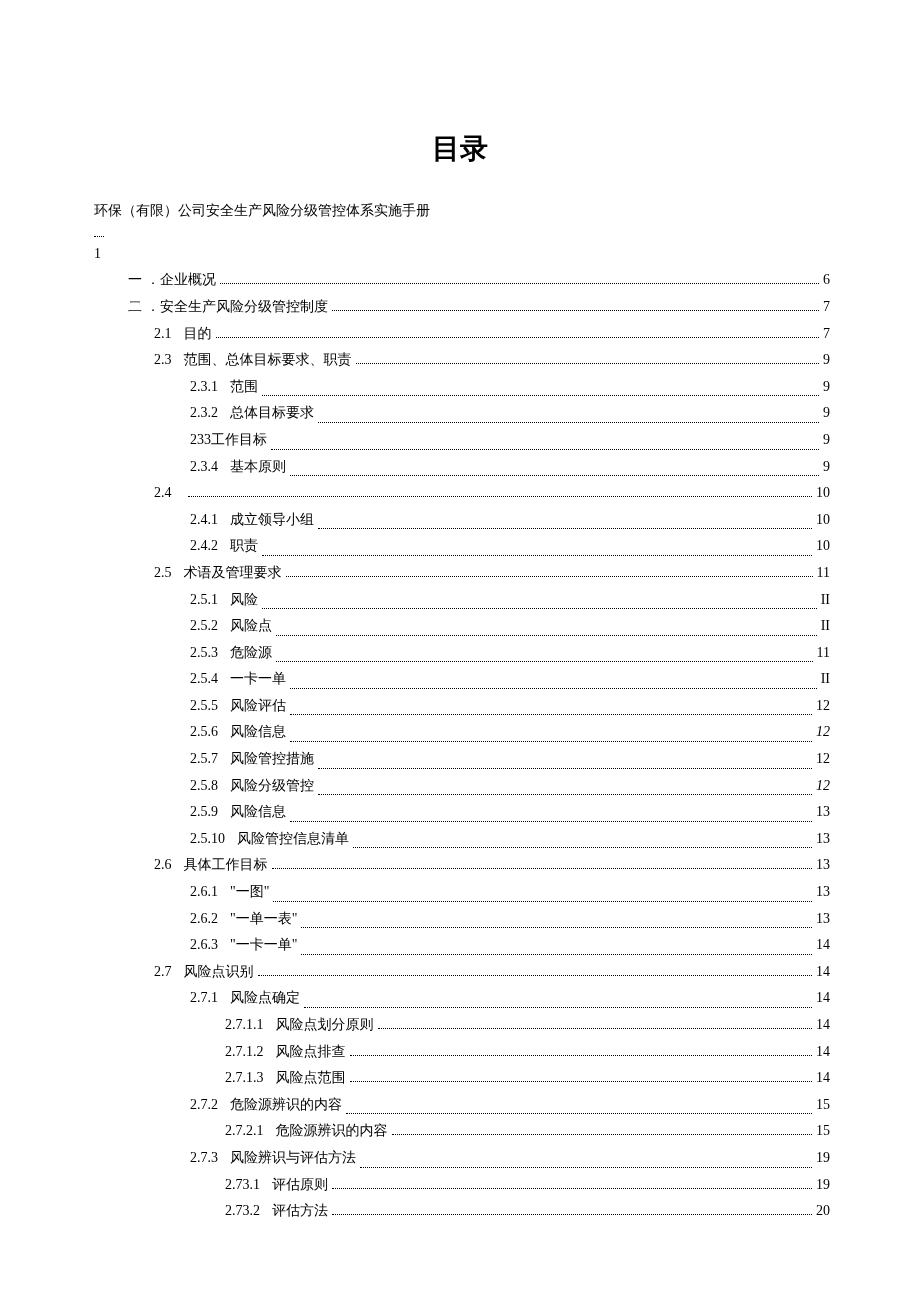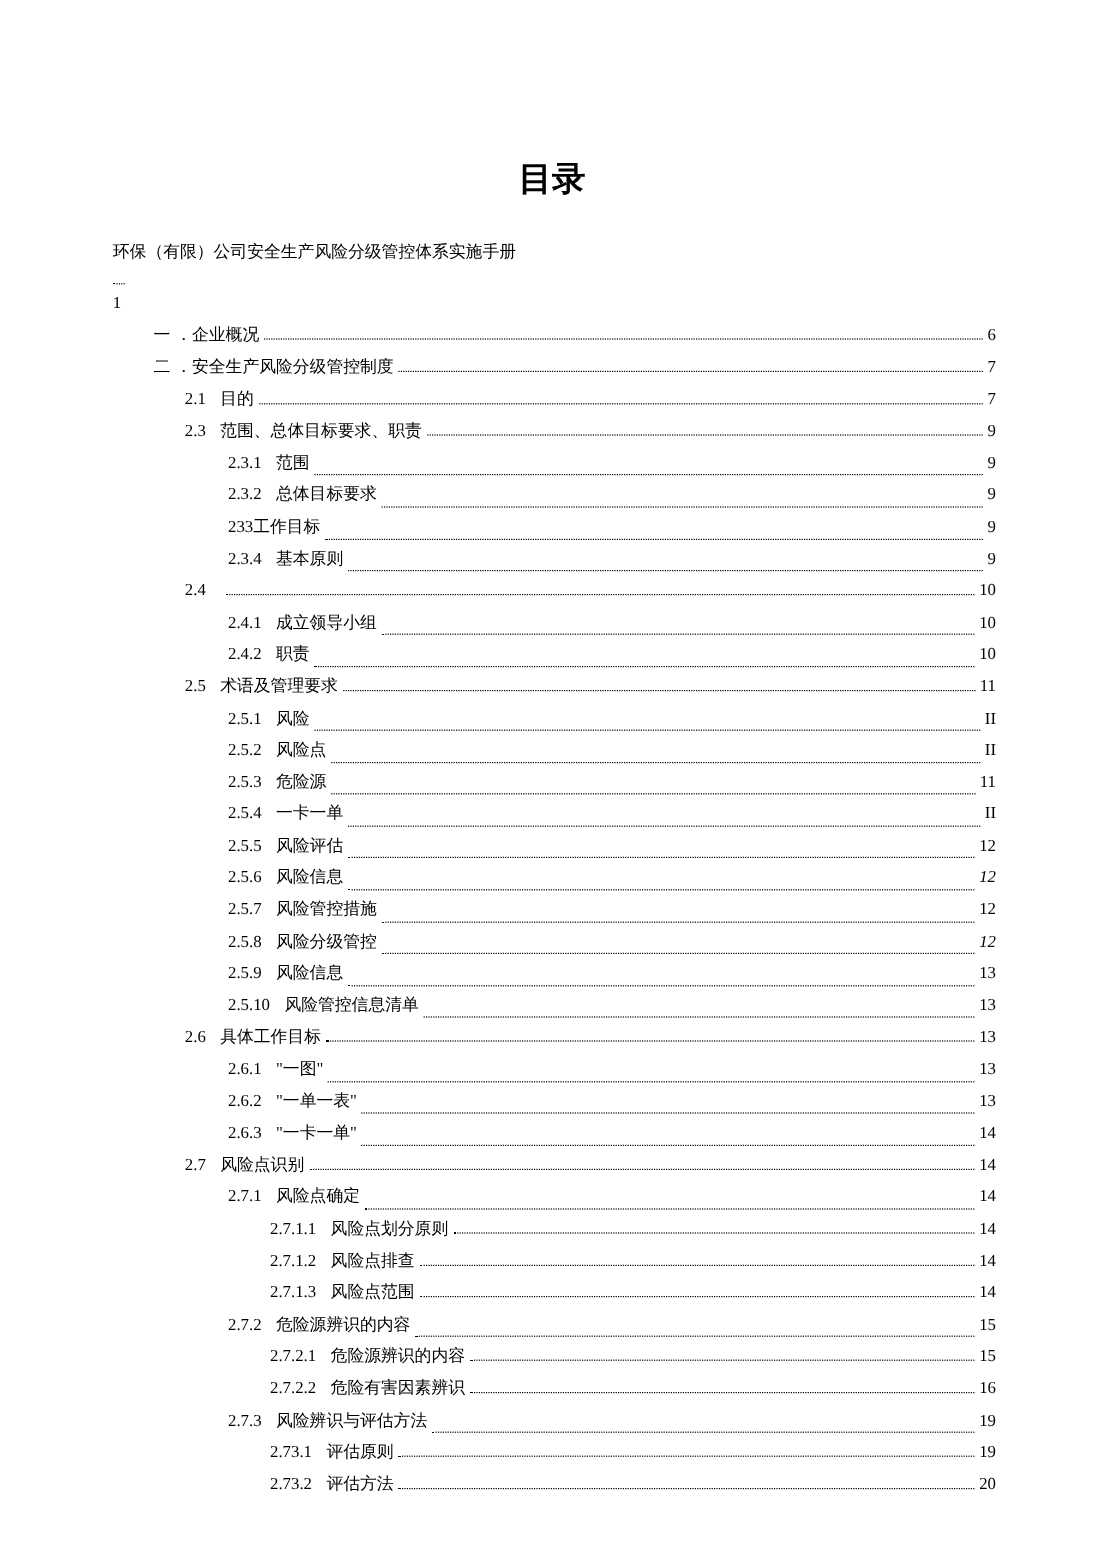--- a/index.html
+++ b/index.html
@@ -289,27 +289,20 @@
         <span class="toc-dots"></span>
         <span class="toc-page">15</span>
       </div>
       <div class="toc-line indent-4">
         <span class="toc-label">2.7.2.1</span>
         <span class="sep"> </span>
         <span class="toc-text">危险源辨识的内容</span>
         <span class="toc-dots"></span>
         <span class="toc-page">15</span>
       </div>
-      <div class="toc-line indent-4">
-        <span class="toc-label">2.7.2.2</span>
-        <span class="sep"> </span>
-        <span class="toc-text">危险有害因素辨识</span>
-        <span class="toc-dots"></span>
-        <span class="toc-page">16</span>
-      </div>
       <div class="toc-line indent-3">
         <span class="toc-label">2.7.3</span>
         <span class="sep"> </span>
         <span class="toc-text">风险辨识与评估方法</span>
         <span class="toc-dots"></span>
         <span class="toc-page">19</span>
       </div>
       <div class="toc-line indent-4">
         <span class="toc-label">2.73.1</span>
         <span class="sep"> </span>

